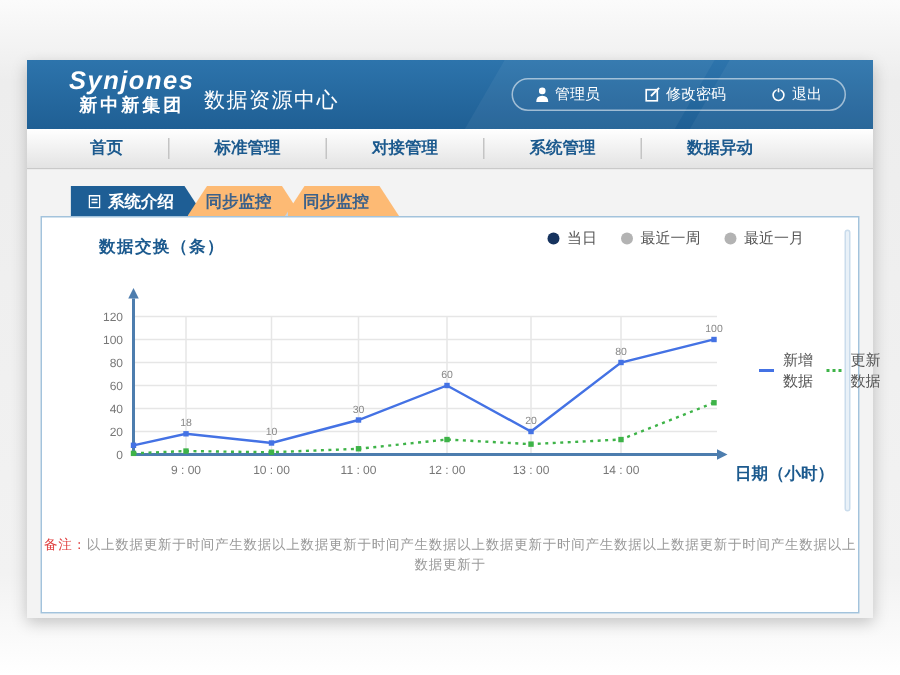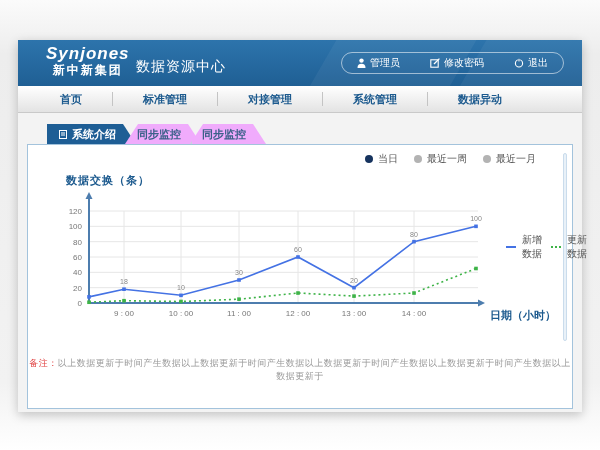--- a/index.html
+++ b/index.html
@@ -36,32 +36,32 @@
 
   
   .content { position:absolute; top:73px; left:0; right:0; bottom:0;
     background:#f3f3f3; padding:11px 9px 0 9px; }
 
   .tabs { display:flex; height:20px; margin-left:20px; position:relative; z-index:2; }
   .tab { display:flex; align-items:center; gap:5px; font-size:11px; font-weight:bold;
     padding:0 20px 0 12px; cursor:pointer; height:20px; }
   .tab.active { background:#1e5e95; color:#fff;
     clip-path:polygon(0 0, calc(100% - 13px) 0, 100% 100%, 0 100%); }
-  .tab.inactive { background:#f0abfc; color:#3c618a; margin-left:-11px;
+  .tab.inactive { background:#fdba74; color:#3c618a; margin-left:-11px;
     clip-path:polygon(13px 0, calc(100% - 13px) 0, 100% 100%, 0 100%); }
   .tab.inactive + .tab.inactive { box-shadow:inset 2px 0 0 #c8d3dd; }
 
   .panel { position:relative; background:#fff; border:1px solid #a3c3dc; height:265px; }
 
   .filters { position:absolute; top:7px; right:36px; display:flex; gap:16px; align-items:flex-end; }
   .filter { display:flex; align-items:center; gap:5px; font-size:10px; color:#555; cursor:pointer; }
   .radio-dot { width:8px; height:8px; border-radius:50%; background:#b3b3b3; }
   .filter.selected .radio-dot { background:#16335e; }
 
-  .y-title { position:absolute; top:28px; left:38px; color:#1c5a8e;
+  .y-title { position:absolute; top:12px; left:38px; color:#1c5a8e;
     font-size:11px; font-weight:bold; letter-spacing:1px; }
 
   .chart-svg { position:absolute; top:40px; left:0; }
 
   .legend { position:absolute; left:478px; top:88px; display:flex; flex-direction:row; gap:9px; }
   .legend-item { display:flex; align-items:center; gap:6px; font-size:10px; color:#555; }
   .swatch { width:20px; height:0; }
   .swatch.solid  { border-top:2px solid #4472e4; }
   .swatch.dotted { border-top:2px dotted #3eb348; }
 

